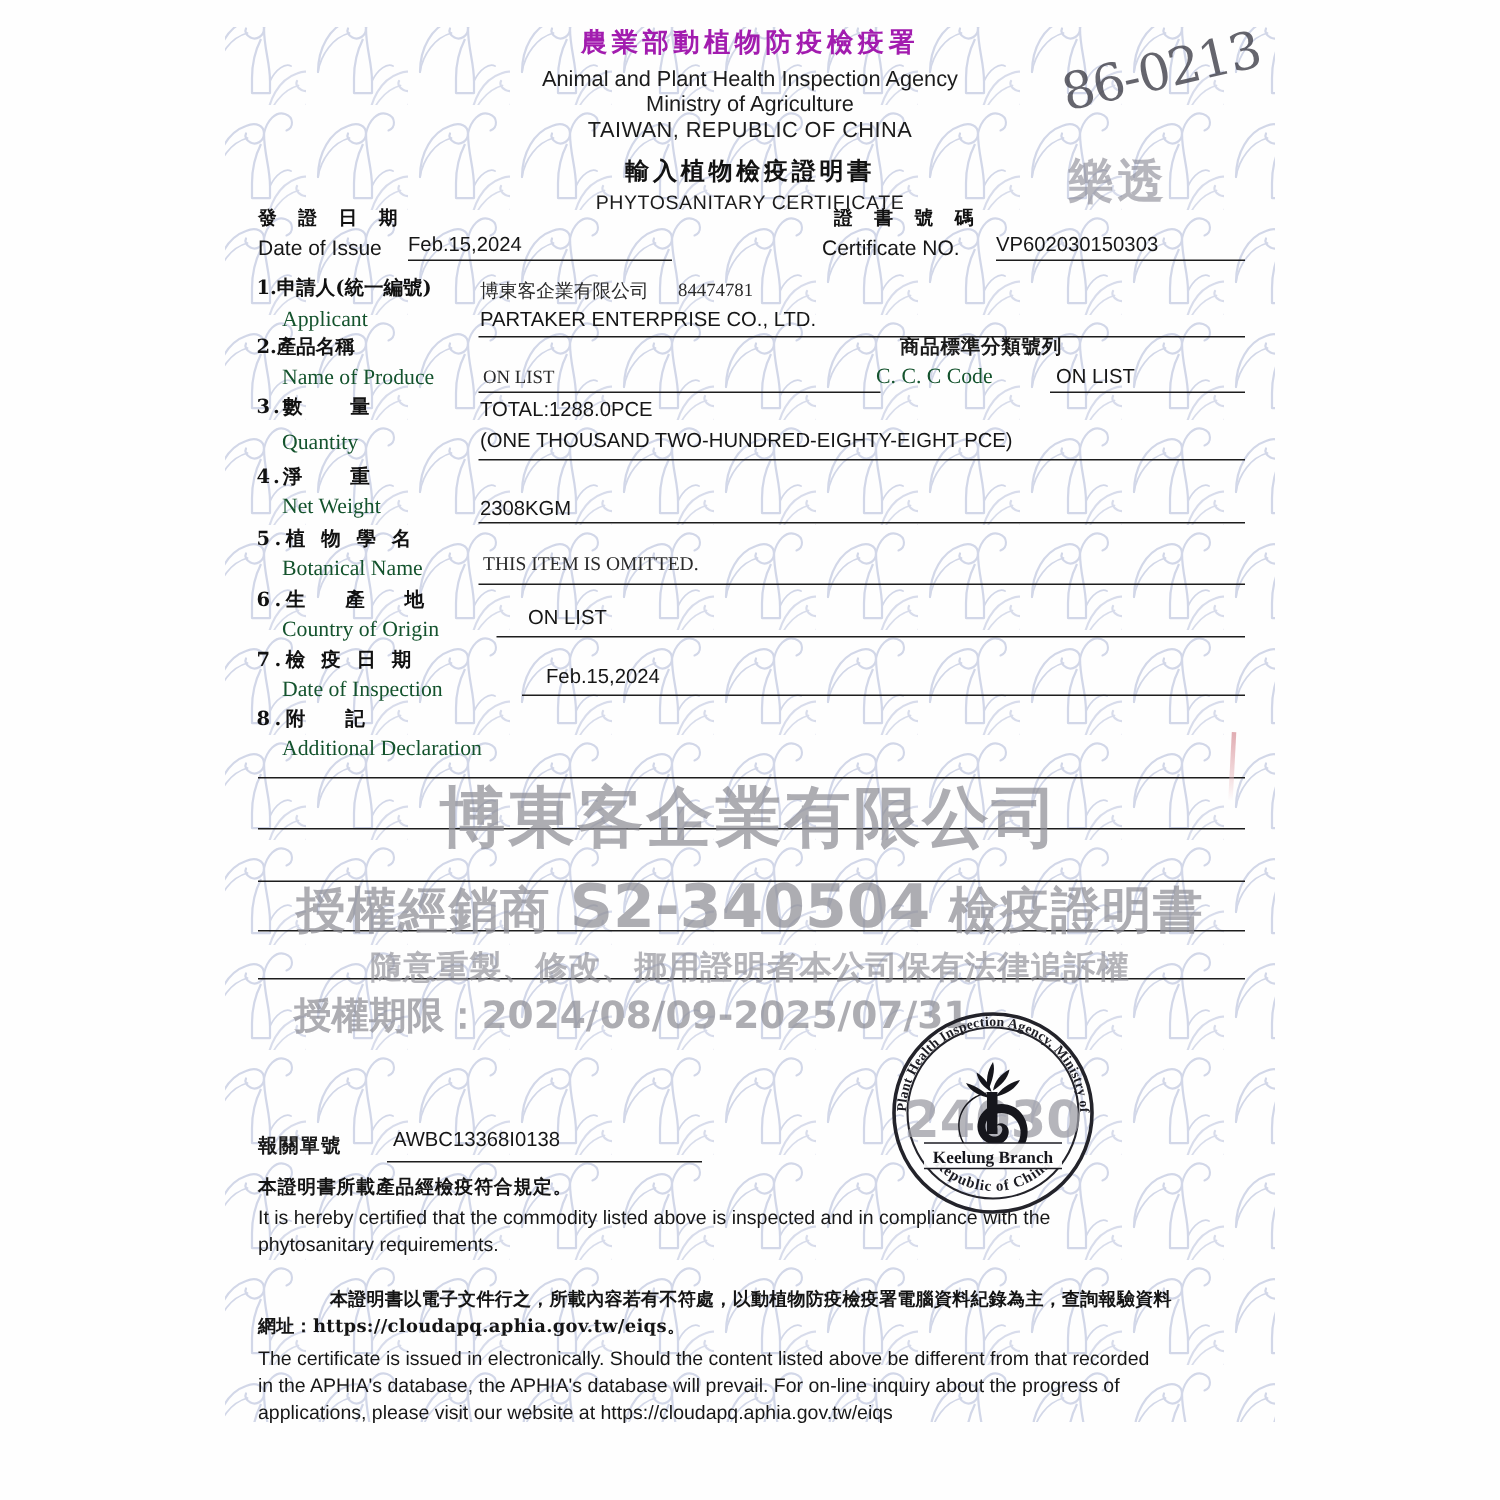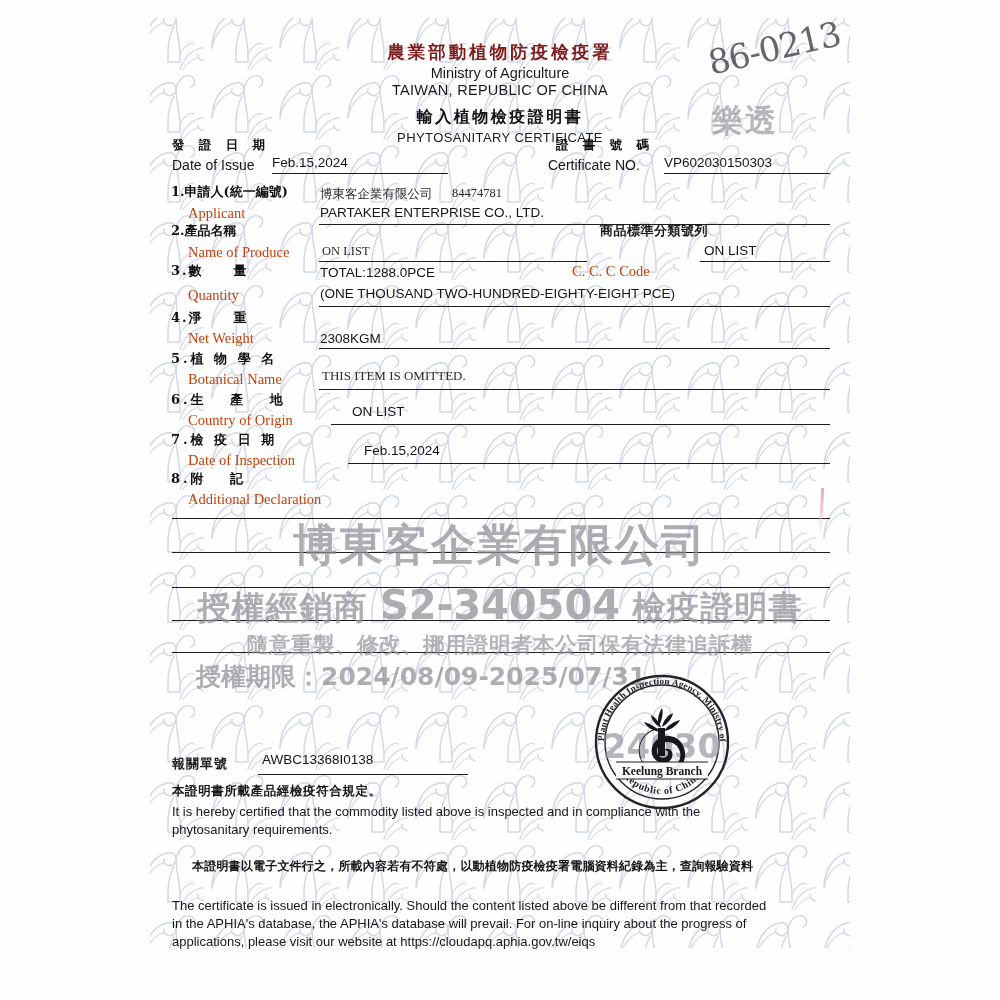--- a/index.html
+++ b/index.html
@@ -11,40 +11,40 @@
   
   #bg-watermark{position:absolute;left:0;top:0;width:1000px;height:1000px;
        opacity:.52;pointer-events:none;z-index:0;}
 
   
   .cjk{font-family:"DejaVu Serif","Liberation Serif",serif;font-weight:700;}
   .sans{font-family:"Liberation Sans",sans-serif;}
 
   
   #header{position:absolute;left:0;top:16px;width:1000px;text-align:center;z-index:3;}
-  #org-cn{font-size:17.5px;letter-spacing:3px;color:#7f1d1d;margin-top:24px;}
+  #org-cn{font-size:17.5px;letter-spacing:3px;color:#a21caf;}
   #org-en1{font-size:14.5px;margin-top:5px;color:#1b1b1b;}
   #org-en2{font-size:14.5px;margin-top:1px;color:#1b1b1b;}
   #org-en3{font-size:14.5px;margin-top:1px;color:#1b1b1b;letter-spacing:.3px;}
   #doc-cn{font-size:16px;letter-spacing:2.5px;margin-top:9px;color:#121212;}
   #doc-en{font-size:13px;letter-spacing:.4px;margin-top:2px;color:#1b1b1b;}
 
   
   #handwriting{position:absolute;left:707px;top:28px;z-index:5;
       font-family:"DejaVu Serif",serif;font-size:34px;color:#3b3b45;
       transform:rotate(-13deg);opacity:.78;letter-spacing:-1px;}
   #lotto-stamp{position:absolute;left:712px;top:100px;z-index:5;
       font-family:"DejaVu Serif",serif;font-weight:700;font-size:31px;
       letter-spacing:2px;color:#8b8b96;opacity:.62;}
 
   
   .lbl-cn{font-family:"DejaVu Serif",serif;font-weight:700;font-size:12.5px;
       letter-spacing:5px;color:#111;}
   .lbl-en{font-family:"Liberation Sans",sans-serif;font-size:14px;color:#161616;}
-  .lbl-en-ser{font-family:"Liberation Serif",serif;font-size:14.5px;color:#c2410c;}
+  .lbl-en-ser{font-family:"Liberation Serif",serif;font-size:14.5px;color:#14532d;}
 
   .fval{font-family:"Liberation Sans",sans-serif;font-size:13.5px;color:#161616;}
   .fval-ser{font-family:"Liberation Serif",serif;font-size:12.5px;color:#2a2a2a;}
 
   .uline{border-bottom:1.6px solid #1d1d1d;}
 
   .abs{position:absolute;z-index:3;}
 
   
   .rule{position:absolute;height:0;border-top:1.7px solid #1d1d1d;z-index:3;}
@@ -90,20 +90,21 @@
       <pattern id="scrollpat" width="68" height="70" patternUnits="userSpaceOnUse">
         <use href="#scroll-motif" x="2" y="2"></use>
         <use href="#scroll-motif" x="36" y="37" opacity="0.85"></use>
       </pattern>
     </defs>
     <rect x="150" y="18" width="700" height="930" fill="url(#scrollpat)"></rect>
   </svg>
 
   <div id="header">
     <div id="org-cn" class="cjk">農業部動植物防疫檢疫署</div>
+    <div id="org-en1" class="sans">Animal and Plant Health Inspection Agency</div>
     <div id="org-en2" class="sans">Ministry of Agriculture</div>
     <div id="org-en3" class="sans">TAIWAN, REPUBLIC OF CHINA</div>
     <div id="doc-cn" class="cjk">輸入植物檢疫證明書</div>
     <div id="doc-en" class="sans">PHYTOSANITARY CERTIFICATE</div>
   </div>
 
   <div id="handwriting">86-0213</div>
   <div id="lotto-stamp" class="cjk">樂透</div>
 
   <div class="abs lbl-cn" style="left:172px;top:137px;">發 證 日 期</div>
@@ -124,21 +125,21 @@
   <div class="rule" style="left:319px;top:224px;width:511px;"></div>
 
   <div class="abs" style="left:171px;top:222px;font-family:'DejaVu Serif',serif;font-weight:700;font-size:13px;color:#111;">
     <span>2.</span><span>產品名稱</span>
   </div>
   <div class="abs lbl-en-ser" style="left:188px;top:244px;">Name of Produce</div>
   <div class="abs fval-ser" style="left:322px;top:244px;">ON LIST</div>
   <div class="rule" style="left:319px;top:261px;width:268px;"></div>
 
   <div class="abs cjk" style="left:600px;top:222px;font-size:13px;letter-spacing:.5px;">商品標準分類號列</div>
-  <div class="abs lbl-en-ser" style="left:572px;top:243px;margin-top:20px;">C. C. C Code</div>
+  <div class="abs lbl-en-ser" style="left:584px;top:243px;">C. C. C Code</div>
   <div class="abs fval" style="left:704px;top:243px;">ON LIST</div>
   <div class="rule" style="left:700px;top:261px;width:130px;"></div>
 
   <div class="abs" style="left:171px;top:262px;font-family:'DejaVu Serif',serif;font-weight:700;font-size:13px;color:#111;letter-spacing:2px;">
     <span>3.</span><span>數　　量</span>
   </div>
   <div class="abs lbl-en-ser" style="left:188px;top:287px;">Quantity</div>
   <div class="abs fval" style="left:320px;top:265px;">TOTAL:1288.0PCE</div>
   <div class="abs fval" style="left:320px;top:286px;">(ONE THOUSAND TWO-HUNDRED-EIGHTY-EIGHT PCE)</div>
   <div class="rule" style="left:319px;top:306px;width:511px;"></div>
@@ -185,21 +186,22 @@
   <div id="red-mark"></div>
 
   <div class="abs cjk" style="left:172px;top:755px;font-size:13px;letter-spacing:1px;">報關單號</div>
   <div class="abs fval" style="left:262px;top:752px;">AWBC13368I0138</div>
   <div class="rule" style="left:258px;top:774px;width:210px;"></div>
 
   <div class="abs cjk-body" style="left:172px;top:783px;">本證明書所載產品經檢疫符合規定。</div>
   <div class="abs en-body" style="left:172px;top:803px;width:660px;">It is hereby certified that the commodity listed above is inspected and in compliance with the</div>
   <div class="abs en-body" style="left:172px;top:821px;width:660px;">phytosanitary requirements.</div>
 
-  <div class="abs cjk-body" style="left:160px;top:858px;font-size:12px;letter-spacing:.2px;padding-left:32px;">本證明書以電子文件行之，所載內容若有不符處，以動植物防疫檢疫署電腦資料紀錄為主，查詢報驗資料</div>
+  <div class="abs cjk-body" style="left:188px;top:858px;font-size:12px;letter-spacing:.2px;padding-left:32px;">本證明書以電子文件行之，所載內容若有不符處，以動植物防疫檢疫署電腦資料紀錄為主，查詢報驗資料</div>
+  <div class="abs cjk-body" style="left:172px;top:876px;font-size:12px;letter-spacing:.2px;">網址：https://cloudapq.aphia.gov.tw/eiqs。</div>
   <div class="abs en-body" style="left:172px;top:897px;width:670px;">The certificate is issued in electronically. Should the content listed above be different from that recorded</div>
   <div class="abs en-body" style="left:172px;top:915px;width:670px;">in the APHIA's database, the APHIA's database will prevail. For on-line inquiry about the progress of</div>
   <div class="abs en-body" style="left:172px;top:933px;width:670px;">applications, please visit our website at https://cloudapq.aphia.gov.tw/eiqs</div>
 
   <svg id="seal" viewBox="0 0 148 148" xmlns="http://www.w3.org/2000/svg">
     <defs>
       <path id="arc-top" d="M16,74 A58,58 0 0 1 132,74" fill="none"></path>
       <path id="arc-bot" d="M22,74 A52,52 0 0 0 126,74" fill="none"></path>
     </defs>
     <circle cx="74" cy="74" r="66" fill="none" stroke="#23232a" stroke-width="2.4"></circle>

